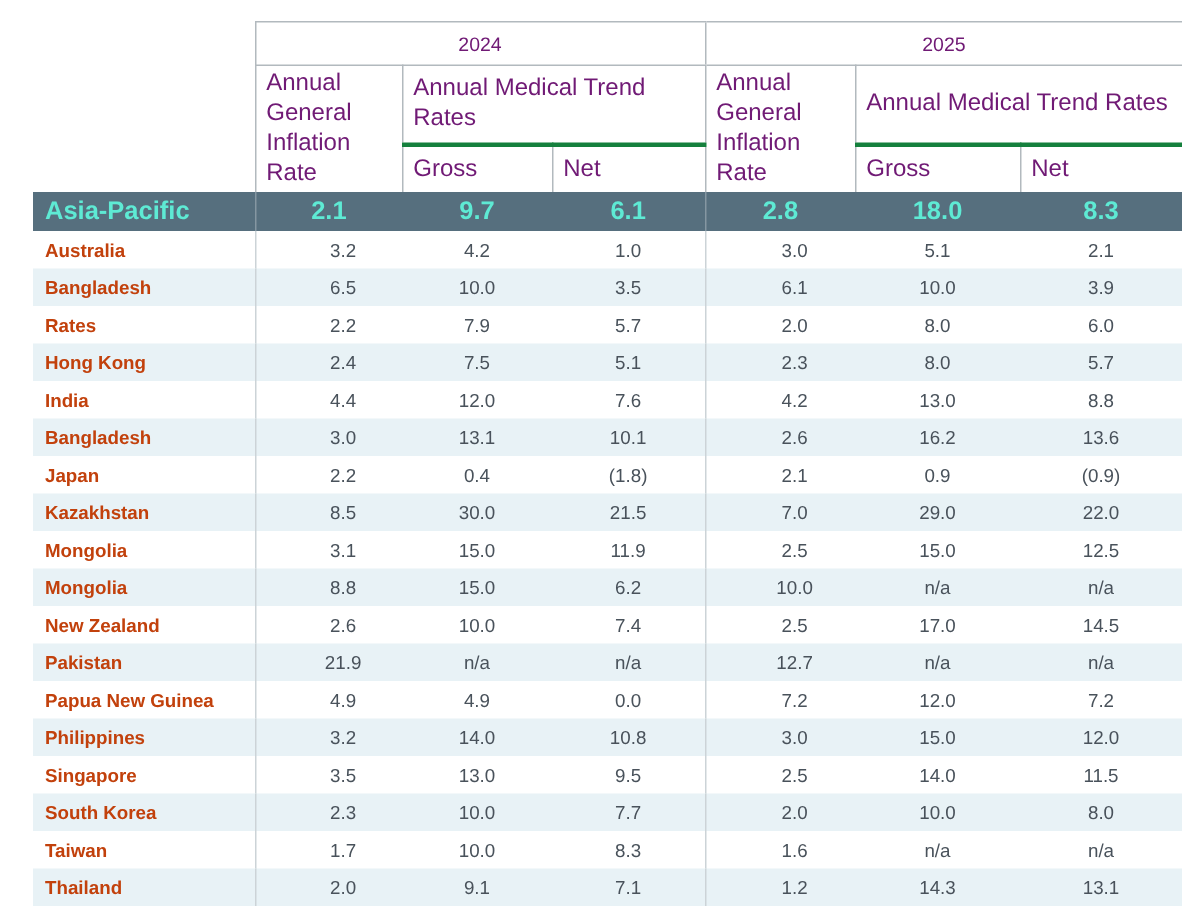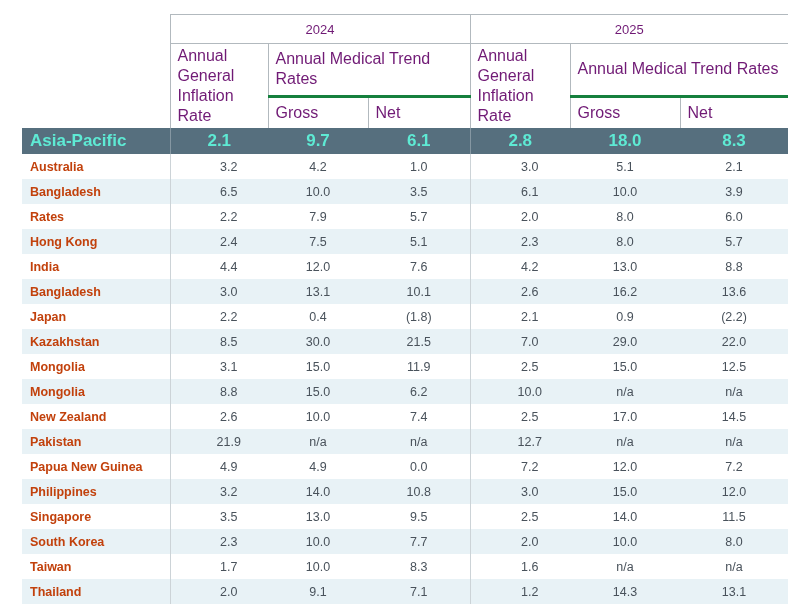--- a/index.html
+++ b/index.html
@@ -167,21 +167,21 @@
           <td>16.2</td>
           <td>13.6</td>
         </tr>
         <tr>
           <td>Japan</td>
           <td>2.2</td>
           <td>0.4</td>
           <td>(1.8)</td>
           <td>2.1</td>
           <td>0.9</td>
-          <td>(2.2)</td>
+          <td>(0.9)</td>
         </tr>
         <tr class="stripe">
           <td>Kazakhstan</td>
           <td>8.5</td>
           <td>30.0</td>
           <td>21.5</td>
           <td>7.0</td>
           <td>29.0</td>
           <td>22.0</td>
         </tr>

